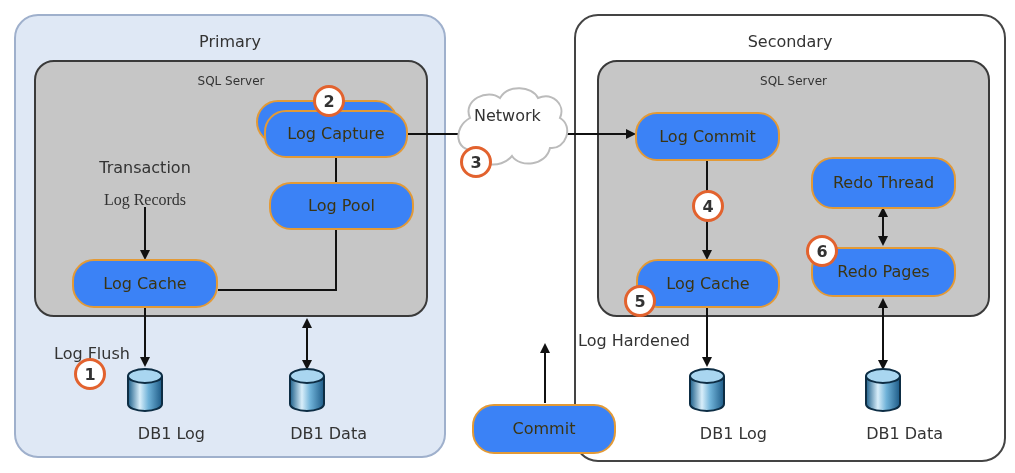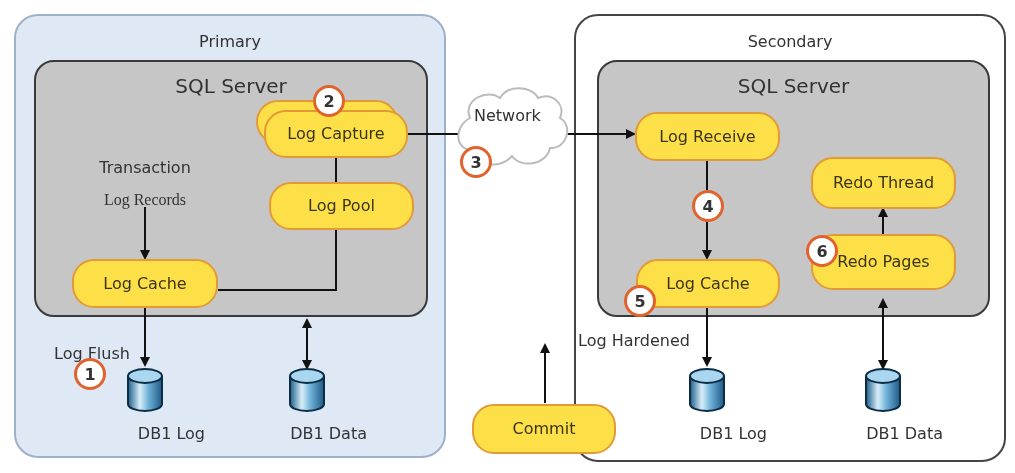--- a/index.html
+++ b/index.html
@@ -7,22 +7,22 @@
          font-family: "DejaVu Sans", sans-serif; color: #333333; }
   .abs { position: absolute; }
   .panel-primary { left: 14px; top: 14px; width: 432px; height: 444px;
     background: #dfe8f5; border: 2px solid #9fb0cc; border-radius: 24px; box-sizing: border-box; }
   .panel-secondary { left: 574px; top: 14px; width: 432px; height: 448px;
     background: #ffffff; border: 2px solid #444444; border-radius: 24px; box-sizing: border-box; }
   .panel-title { width: 100%; text-align: center; font-size: 16px; color: #333; top: 16px; left: 0; }
   .sql { background: #c6c6c6; border: 2px solid #3a3a3a; border-radius: 20px; box-sizing: border-box; }
   .sql-primary { left: 34px; top: 60px; width: 394px; height: 257px; }
   .sql-secondary { left: 597px; top: 60px; width: 393px; height: 257px; }
-  .sql-title { width: 100%; text-align: center; font-size: 20px; top: 12px; left: 0; color: #333; }
-  .pill { background: #fde047; border: 2px solid #e39a36; border-radius: 22px; box-sizing: border-box;
+  .sql-title { width: 100%; text-align: center; font-size: 12px; top: 12px; left: 0; color: #333; }
+  .pill { background: #3b82f6; border: 2px solid #e39a36; border-radius: 22px; box-sizing: border-box;
     display: flex; align-items: center; justify-content: center; font-size: 16px; color: #3b3413;
     text-align: center; line-height: 20px; }
   .badge { width: 32px; height: 32px; border-radius: 50%; background: #ffffff; border: 3px solid #e2622e;
     box-sizing: border-box; display: flex; align-items: center; justify-content: center;
     font-size: 16px; font-weight: bold; color: #333; }
   .label { font-size: 16px; color: #333; white-space: nowrap; }
   .db-label { font-size: 16px; color: #333; text-align: right; width: 120px; }
   svg.overlay { position: absolute; left: 0; top: 0; }
 </style>
 </head>
@@ -114,24 +114,24 @@
 
 <div class="abs pill" style="left:256px; top:100px; width:142px; height:44px;"></div>
 <div class="abs pill" style="left:264px; top:110px; width:144px; height:48px;">Log Capture</div>
 <div class="abs pill" style="left:269px; top:182px; width:145px; height:48px;">Log Pool</div>
 <div class="abs pill" style="left:72px; top:259px; width:146px; height:49px;">Log Cache</div>
 
 <div class="abs label" style="left:54px; top:344px;">Log Flush</div>
 <div class="abs db-label" style="left:85px; top:424px;">DB1 Log</div>
 <div class="abs db-label" style="left:247px; top:424px;">DB1 Data</div>
 
-<div class="abs pill" style="left:635px; top:112px; width:145px; height:49px;">Log Receive</div>
+<div class="abs pill" style="left:635px; top:112px; width:145px; height:49px;">Log Commit</div>
 <div class="abs pill" style="left:811px; top:157px; width:145px; height:52px;">Redo Thread</div>
 <div class="abs pill" style="left:636px; top:259px; width:144px; height:49px;">Log Cache</div>
-<div class="abs pill" style="left:811px; top:234px; width:145px; height:56px;">Redo Pages</div>
+<div class="abs pill" style="left:811px; top:247px; width:145px; height:50px;">Redo Pages</div>
 
 <div class="abs label" style="left:578px; top:331px;">Log Hardened</div>
 <div class="abs db-label" style="left:647px; top:424px;">DB1 Log</div>
 <div class="abs db-label" style="left:823px; top:424px;">DB1 Data</div>
 
 <div class="abs pill" style="left:472px; top:404px; width:144px; height:50px; flex-direction:column;">
   <div>Commit</div>
 </div>
 
 <div class="abs badge" style="left:74px; top:358px;">1</div>

